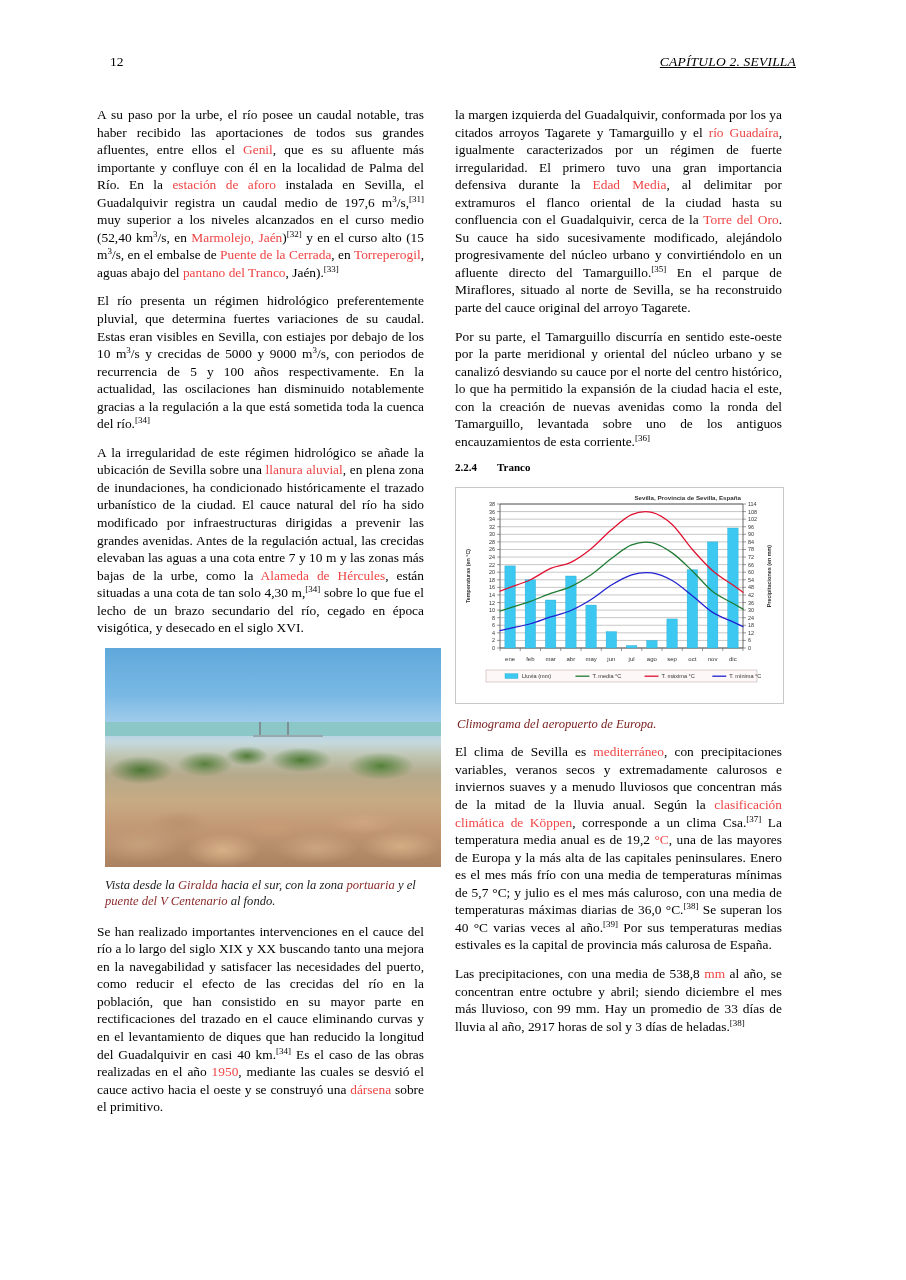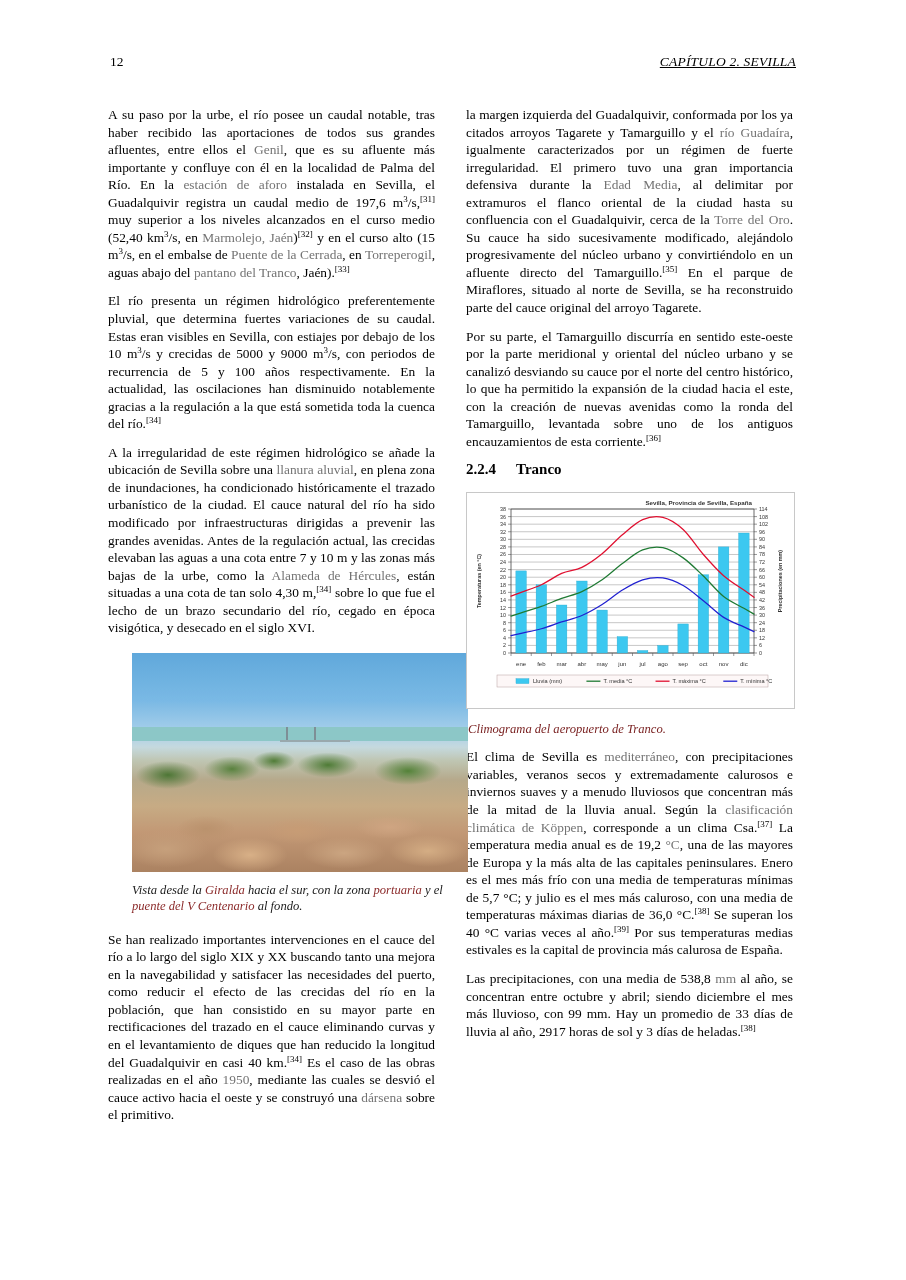--- a/index.html
+++ b/index.html
@@ -16,38 +16,38 @@
   .runhead{
     position:absolute;left:110px;top:54px;width:686px;
     display:flex;justify-content:space-between;align-items:baseline;
     font-size:13.5px;
   }
   .runhead .folio{font-style:normal;}
   .runhead .chap{font-style:italic;letter-spacing:.2px;text-decoration:underline;}
 
   
   .cols{
-    position:absolute;left:108px;top:106px;width:686px;
+    position:absolute;left:97px;top:106px;width:686px;
     display:flex;gap:31px;
   }
   .col{width:327px;}
 
   p.body{
     margin:0 0 11px 0;
     font-size:13.4px;
     line-height:17.55px;
     text-align:justify;
     text-justify:inter-word;
     hyphens:none;
   }
-  .lnk{color:#737373;}
+  .lnk{color:#ef4444;}
   sup{font-size:9px;vertical-align:super;line-height:0;}
 
   
-  figure{margin:16px;}
+  figure{margin:0;}
   .photo-wrap{
     margin:9px 0 0 8px;
     width:336px;height:219px;
     position:relative;overflow:hidden;
     box-shadow:0 0 0 0 transparent;
   }
   .photo{
     position:absolute;inset:0;
     background:
       
@@ -85,21 +85,21 @@
   figcaption{
     margin:10px 0 0 8px;width:330px;
     font-style:italic;font-size:12.6px;line-height:16.4px;
     color:#1a1a1a;
   }
   figcaption .lnk{color:#8b2a2a;}
 
   
   h3.sec{
     margin:10px 0 14px 0;
-    font-size:15px;font-weight:bold;
+    font-size:11px;font-weight:bold;
     font-family:"Liberation Serif", serif;
     display:flex;gap:20px;
   }
 
   
   .chart-box{
     width:327px;height:215px;
     border:1px solid #c8c8c8;
     background:#fff;
     position:relative;
@@ -320,21 +320,21 @@
               <line x1="119.43" y1="188.2" x2="133.43" y2="188.2" stroke="#1f7a33" stroke-width="1.3"></line>
               <text x="136.43" y="190.4" font-size="5.6">T. media °C</text>
               <line x1="188.535" y1="188.2" x2="202.535" y2="188.2" stroke="#e01030" stroke-width="1.3"></line>
               <text x="205.535" y="190.4" font-size="5.6">T. máxima °C</text>
               <line x1="256.28499999999997" y1="188.2" x2="270.28499999999997" y2="188.2" stroke="#2020d0" stroke-width="1.3"></line>
               <text x="273.28499999999997" y="190.4" font-size="5.6">T. mínima °C</text>
             </svg>
         </div>
       </div>
 
-      <div class="chart-caption"><span>Climograma del aeropuerto de Tranco.</span></div>
+      <div class="chart-caption"><span>Climograma del aeropuerto de Europa.</span></div>
 
       <p class="body"><span>El clima de Sevilla es </span><span class="lnk">mediterráneo</span><span>, con precipitaciones variables, veranos secos y extremadamente calurosos e inviernos suaves y a menudo lluviosos que concentran más de la mitad de la lluvia anual. Según la </span><span class="lnk">clasificación climática de Köppen</span><span>, corresponde a un clima Csa.</span><sup>[37]</sup><span> La temperatura media anual es de 19,2 </span><span class="lnk">°C</span><span>, una de las mayores de Europa y la más alta de las capitales peninsulares. Enero es el mes más frío con una media de temperaturas mínimas de 5,7 °C; y julio es el mes más caluroso, con una media de temperaturas máximas diarias de 36,0 °C.</span><sup>[38]</sup><span> Se superan los 40 °C varias veces al año.</span><sup>[39]</sup><span> Por sus temperaturas medias estivales es la capital de provincia más calurosa de España.</span></p>
 
       <p class="body"><span>Las precipitaciones, con una media de 538,8 </span><span class="lnk">mm</span><span> al año, se concentran entre octubre y abril; siendo diciembre el mes más lluvioso, con 99 mm. Hay un promedio de 33 días de lluvia al año, 2917 horas de sol y 3 días de heladas.</span><sup>[38]</sup></p>
 
     </div>
   </div>
 </div>
 
 </body></html>

